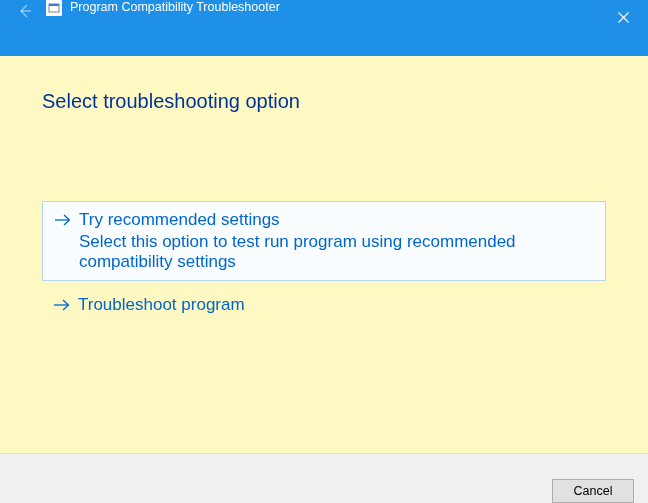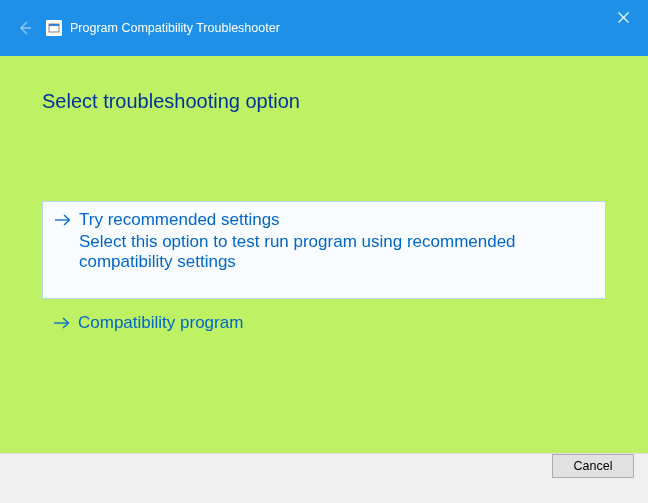--- a/index.html
+++ b/index.html
@@ -9,21 +9,21 @@
       width: 648px;
       height: 503px;
       overflow: hidden;
       display: flex;
       flex-direction: column;
     }
     .titlebar {
       height: 56px;
       background: #1e90e7;
       display: flex;
-      align-items: center;
+      align-items: flex-start;
       position: relative;
       color: #fff;
     }
     .back-arrow {
       margin-left: 14px;
       width: 22px;
       height: 22px;
       display: flex;
       align-items: center;
       justify-content: center;
@@ -55,30 +55,30 @@
       display: flex;
       align-items: center;
       justify-content: center;
       color: #fff;
       font-size: 14px;
       cursor: pointer;
     }
     .content {
       flex: 1;
       padding: 34px 42px 0 42px;
-      background: #bef264;
+      background: #fef9c3;
     }
     .heading {
       font-size: 20px;
       font-weight: 400;
       color: #003399;
       margin-bottom: 88px;
     }
     .option {
-      padding: 8px 10px 26px 10px;
+      padding: 8px 10px 8px 10px;
       margin-bottom: 6px;
       cursor: pointer;
     }
     .option.selected {
       border: 1px solid #b8d6f0;
       background: #fafdff;
     }
     .option-title {
       display: flex;
       align-items: center;
@@ -99,21 +99,21 @@
     .option-desc {
       margin-left: 26px;
       color: #0066cc;
       font-size: 17px;
     }
     .footer {
       height: 50px;
       background: #f0f0f0;
       border-top: 1px solid #dcdcdc;
       display: flex;
-      align-items: flex-start;
+      align-items: flex-end;
       justify-content: flex-end;
       padding-right: 14px;
     }
     .cancel-btn {
       width: 82px;
       height: 24px;
       background: #e1e1e1;
       border: 1px solid #adadad;
       font-size: 12.5px;
       font-family: inherit;
@@ -162,20 +162,20 @@
   </div>
 
   <div class="option">
     <div class="option-title">
       <span class="option-arrow">
         <svg width="18" height="14" viewBox="0 0 18 14">
             <line x1="1" y1="7" x2="15" y2="7" stroke="#0066cc" stroke-width="1.3"></line>
             <path d="M10 2 L15.5 7 L10 12" stroke="#0066cc" stroke-width="1.3" fill="none"></path>
           </svg>
       </span>
-      <span>Compatibility program</span>
+      <span>Troubleshoot program</span>
     </div>
   </div>
 </div>
 
 <div class="footer">
   <button class="cancel-btn">Cancel</button>
 </div>
 
 </body></html>

